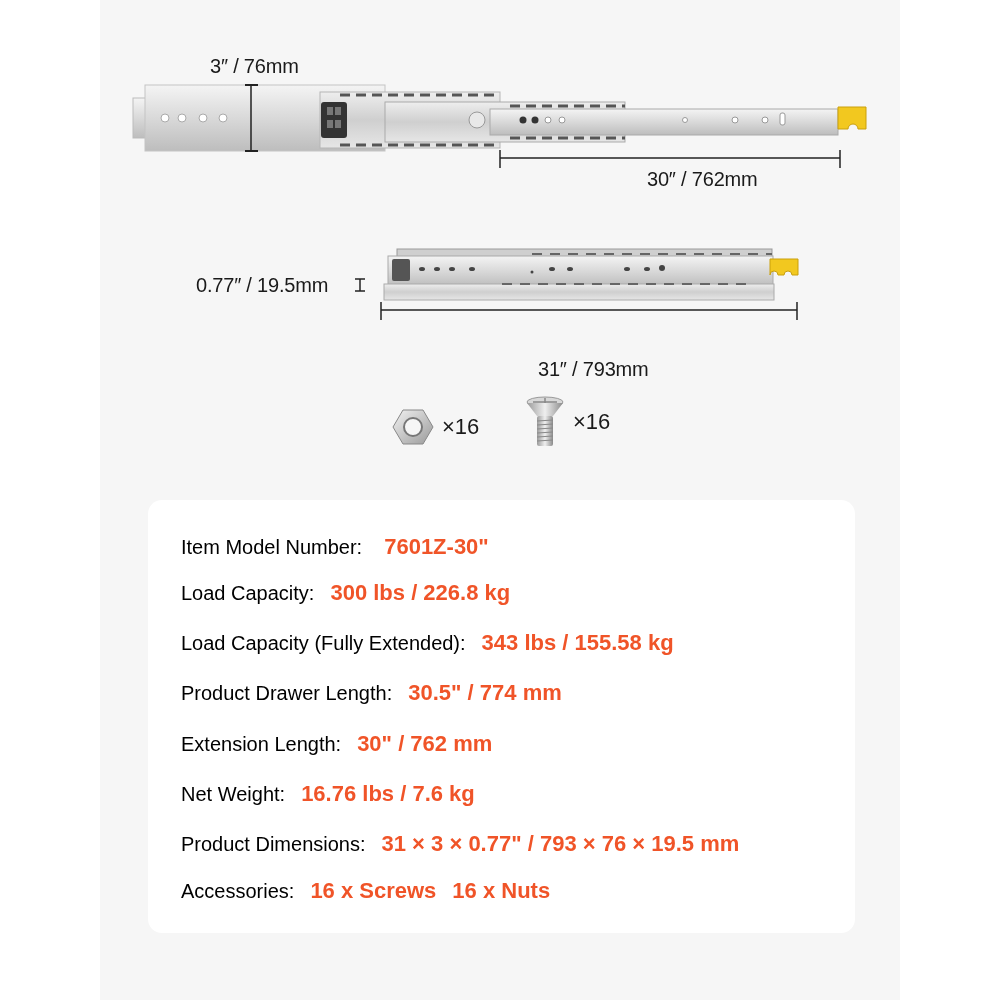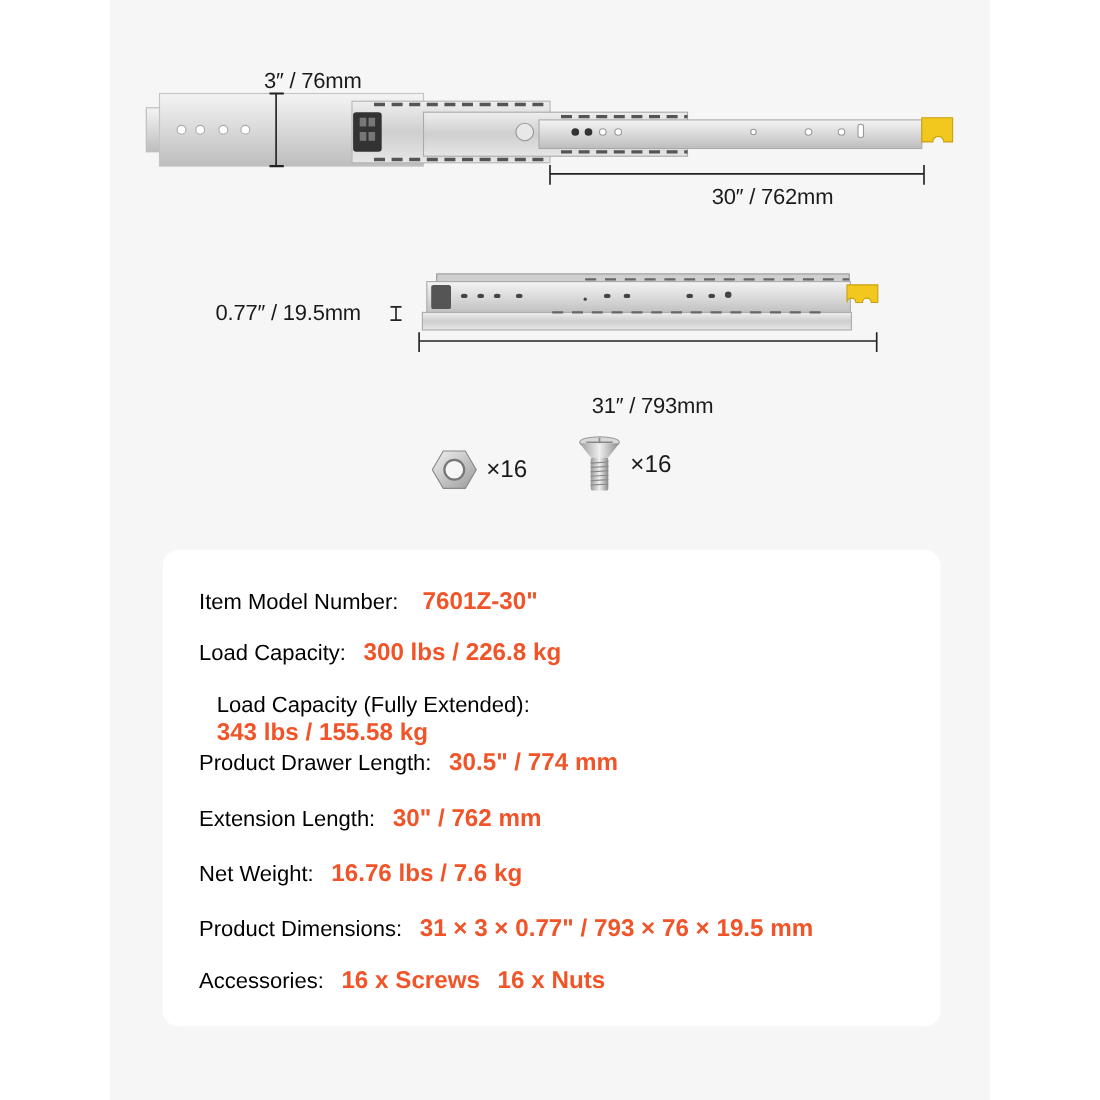--- a/index.html
+++ b/index.html
@@ -19,21 +19,21 @@
   .spec-value { color: #f05428; font-weight: bold; font-size: 22px; margin-left: 16px; }
   .spec-value + .spec-value { margin-left: 16px; }
   .acc { position: absolute; display: flex; align-items: center; }
   .acc-count { font-size: 22px; color: #1a1a1a; margin-left: 8px; }
 </style>
 </head>
 <body>
 
 <div class="panel"></div>
 
-<div class="dim-text" style="left:210px; top:63px;margin-left:30px;">3″ / 76mm</div>
+<div class="dim-text" style="left:210px; top:55px;">3″ / 76mm</div>
 
 <svg class="rail-svg" style="left:125px; top:80px;" width="760" height="90" viewBox="0 0 760 90">
   <defs>
     <linearGradient id="metal" x1="0" y1="0" x2="0" y2="1">
       <stop offset="0" stop-color="#f4f4f4"></stop>
       <stop offset="0.5" stop-color="#d9d9d9"></stop>
       <stop offset="1" stop-color="#bdbdbd"></stop>
     </linearGradient>
     <linearGradient id="metal2" x1="0" y1="0" x2="0" y2="1">
       <stop offset="0" stop-color="#eeeeee"></stop>
@@ -165,21 +165,21 @@
 
 <div class="card">
   <div class="spec-row" style="top:34px;">
     <span class="spec-label">Item Model Number:</span>
     <span class="spec-value" style="margin-left:22px;">7601Z-30"</span>
   </div>
   <div class="spec-row" style="top:80px;">
     <span class="spec-label">Load Capacity:</span>
     <span class="spec-value">300 lbs / 226.8 kg</span>
   </div>
-  <div class="spec-row" style="top:130px;flex-direction:column;">
+  <div class="spec-row" style="top:130px;">
     <span class="spec-label">Load Capacity (Fully Extended):</span>
     <span class="spec-value">343 lbs / 155.58 kg</span>
   </div>
   <div class="spec-row" style="top:180px;">
     <span class="spec-label">Product Drawer Length:</span>
     <span class="spec-value">30.5" / 774 mm</span>
   </div>
   <div class="spec-row" style="top:231px;">
     <span class="spec-label">Extension Length:</span>
     <span class="spec-value">30" / 762 mm</span>

